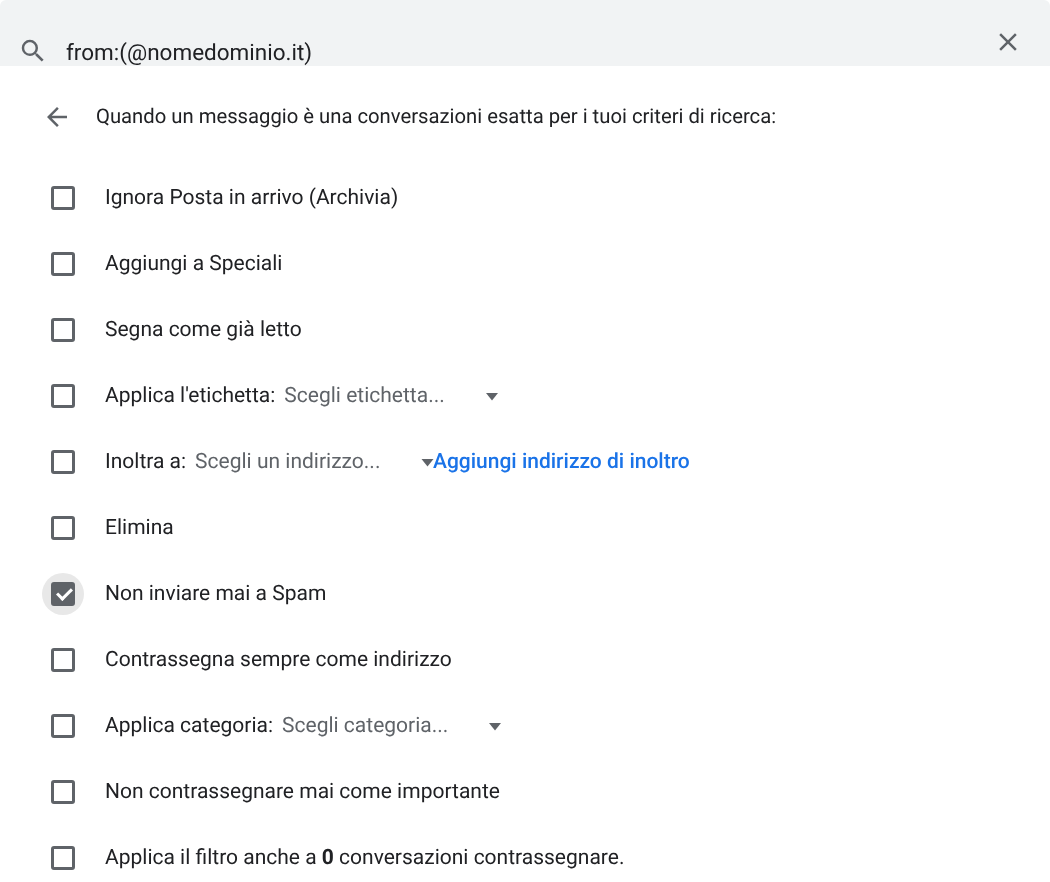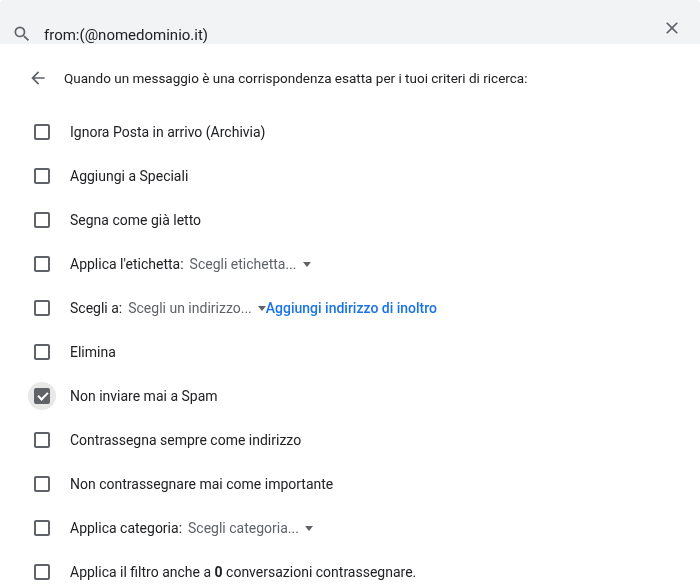--- a/index.html
+++ b/index.html
@@ -109,20 +109,21 @@
   }
   .option-label {
     color: #202124;
   }
   .dropdown {
     color: #5f6368;
     margin-left: 6px;
     cursor: pointer;
     display: inline-flex;
     align-items: center;
+    gap: 21px;
   }
   .dropdown-caret {
     width: 0; height: 0;
     border-left: 4px solid transparent;
     border-right: 4px solid transparent;
     border-top: 5px solid #5f6368;
     margin-left: 6px;
   }
   .add-forward-link {
     color: #1a73e8;
@@ -146,21 +147,21 @@
   </button>
 </div>
 
 <div class="panel">
   <div class="header-row">
     <button class="back-btn">
       <svg class="back-icon" viewBox="0 0 24 24">
           <path d="M20 11H7.83l5.59-5.59L12 4l-8 8 8 8 1.41-1.41L7.83 13H20v-2z"></path>
         </svg>
     </button>
-    <div class="header-text">Quando un messaggio è una corrispondenza esatta per i tuoi criteri di ricerca:</div>
+    <div class="header-text">Quando un messaggio è una conversazioni esatta per i tuoi criteri di ricerca:</div>
   </div>
 
   <div class="options">
 
     <div class="option-row">
       <span class="checkbox-wrap">
           <span class="checkbox"></span>
         </span>
       <span class="option-label">Ignora Posta in arrivo (Archivia)</span>
     </div>
@@ -187,21 +188,21 @@
       <span class="dropdown">
         <span>Scegli etichetta...</span>
         <span class="dropdown-caret"></span>
       </span>
     </div>
 
     <div class="option-row">
       <span class="checkbox-wrap">
           <span class="checkbox"></span>
         </span>
-      <span class="option-label">Scegli a:</span>
+      <span class="option-label">Inoltra a:</span>
       <span class="dropdown">
         <span>Scegli un indirizzo...</span>
         <span class="dropdown-caret"></span>
       </span>
       <span class="add-forward-link">Aggiungi indirizzo di inoltro</span>
     </div>
 
     <div class="option-row">
       <span class="checkbox-wrap">
           <span class="checkbox"></span>
@@ -214,44 +215,44 @@
           <span class="checkbox checked"></span>
         </span>
       <span class="option-label">Non inviare mai a Spam</span>
     </div>
 
     <div class="option-row">
       <span class="checkbox-wrap">
           <span class="checkbox"></span>
         </span>
       <span class="option-label">Contrassegna sempre come indirizzo</span>
-    </div>
-
-    <div class="option-row">
-      <span class="checkbox-wrap">
-          <span class="checkbox"></span>
-        </span>
-      <span class="option-label">Non contrassegnare mai come importante</span>
     </div>
 
     <div class="option-row">
       <span class="checkbox-wrap">
           <span class="checkbox"></span>
         </span>
       <span class="option-label">Applica categoria:</span>
       <span class="dropdown">
         <span>Scegli categoria...</span>
         <span class="dropdown-caret"></span>
       </span>
     </div>
 
     <div class="option-row">
       <span class="checkbox-wrap">
           <span class="checkbox"></span>
         </span>
+      <span class="option-label">Non contrassegnare mai come importante</span>
+    </div>
+
+    <div class="option-row">
+      <span class="checkbox-wrap">
+          <span class="checkbox"></span>
+        </span>
       <span class="option-label">
         <span>Applica il filtro anche a </span><span class="bold-inline">0</span><span> conversazioni contrassegnare.</span>
       </span>
     </div>
 
   </div>
 
 </div>
 
 </body></html>

